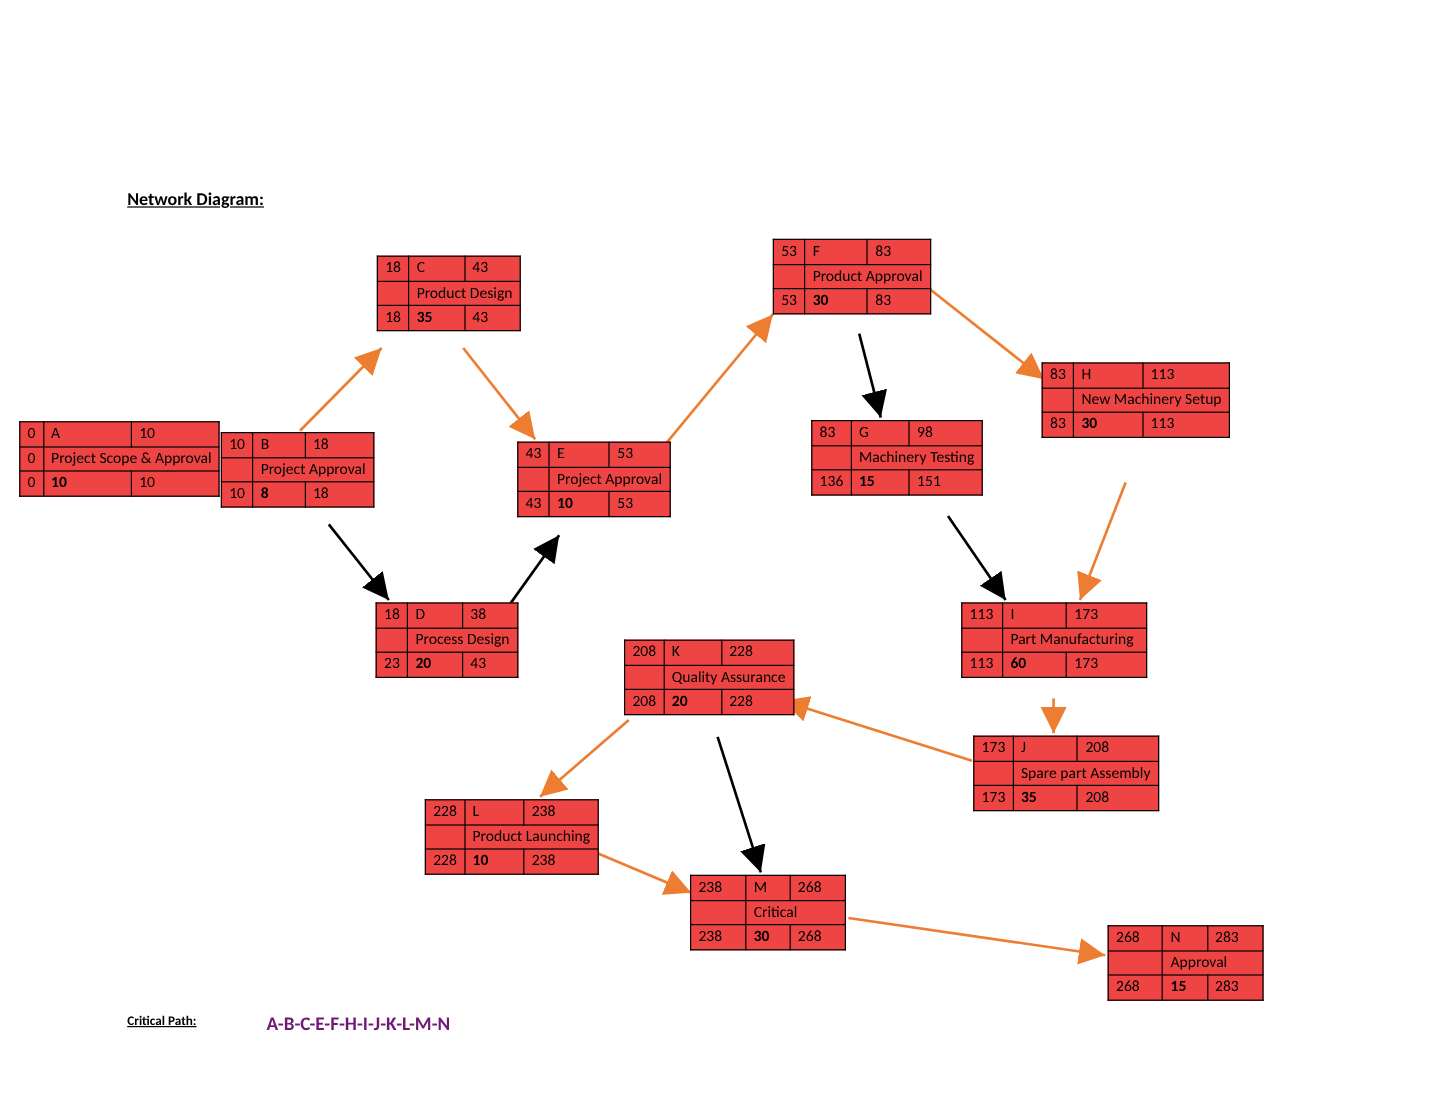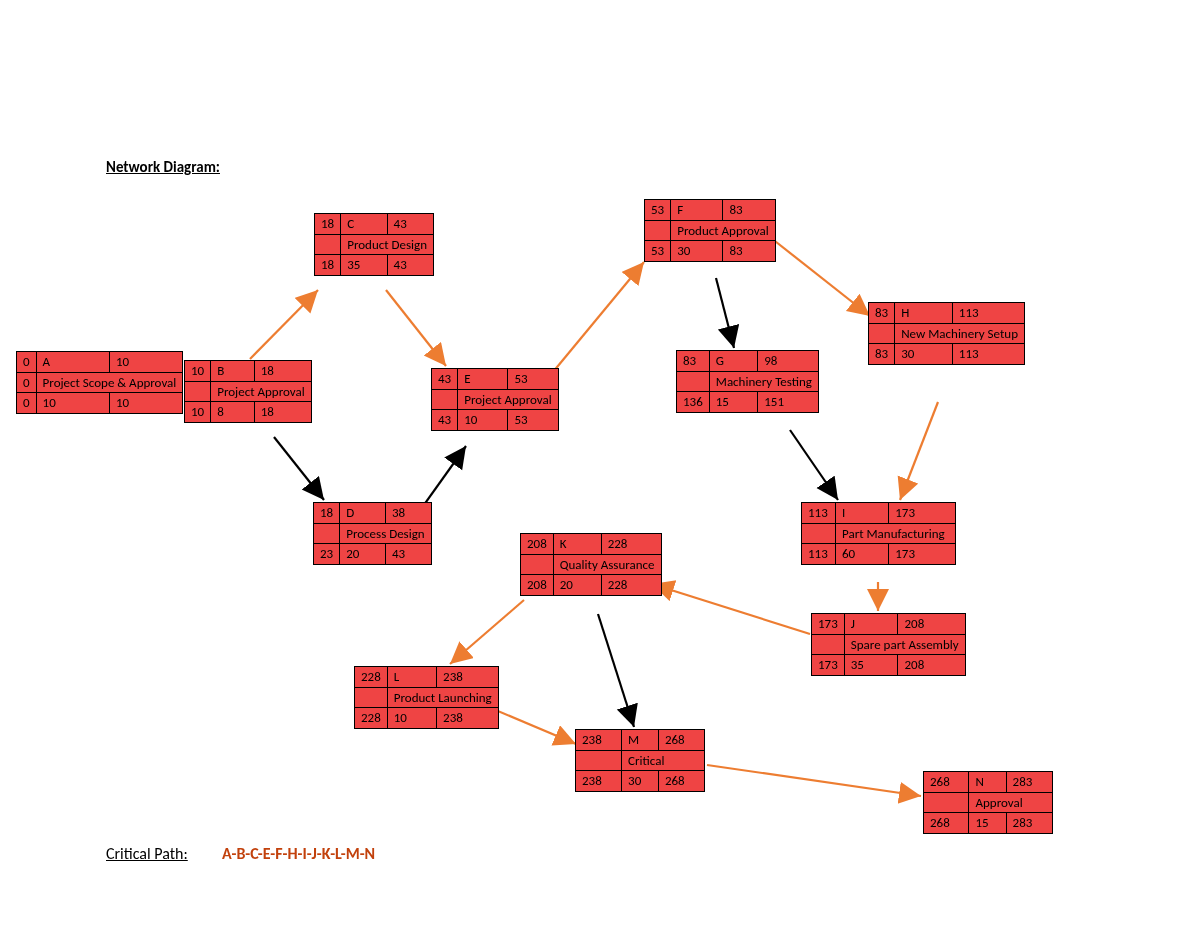--- a/index.html
+++ b/index.html
@@ -1,22 +1,22 @@
 <!DOCTYPE html>
 <html><head>
 <meta charset="utf-8">
 <style>
   html,body{margin:0;padding:0;background:#fff;font-family:"Calibri","Arial",sans-serif;font-size:13px;color:#000;}
   .page{position:relative;width:1200px;height:927px;margin-top:44px;}
   .heading{position:absolute;font-weight:bold;text-decoration:underline;font-size:15px;}
-  .cp-label{position:absolute;font-weight:normal;text-decoration:underline;font-size:16px;}
-  .cp-value{position:absolute;font-weight:bold;font-size:16px;color:#c2410c;}
+  .cp-label{position:absolute;font-weight:bold;text-decoration:underline;font-size:11px;}
+  .cp-value{position:absolute;font-weight:bold;font-size:16px;color:#701a75;}
   .node{position:absolute;border:1px solid #000;background:#ef4444;border-collapse:collapse;}
   .node td{border:1px solid #000;padding:2px 6px;line-height:1.2;white-space:nowrap;}
-  .node .dur{font-weight:normal;}
+  .node .dur{font-weight:bold;}
   svg.arrows{position:absolute;left:0;top:0;width:1200px;height:927px;pointer-events:none;}
 </style>
 </head>
 <body>
 
 <div class="page">
 
   <div class="heading" style="left:106px;top:114px;">Network Diagram:</div>
 
   <svg class="arrows">

